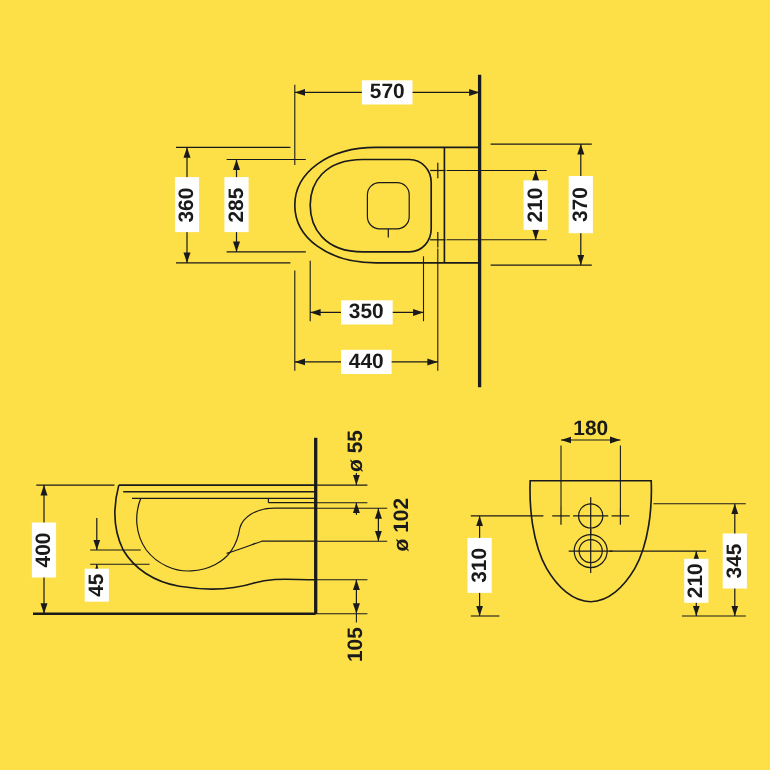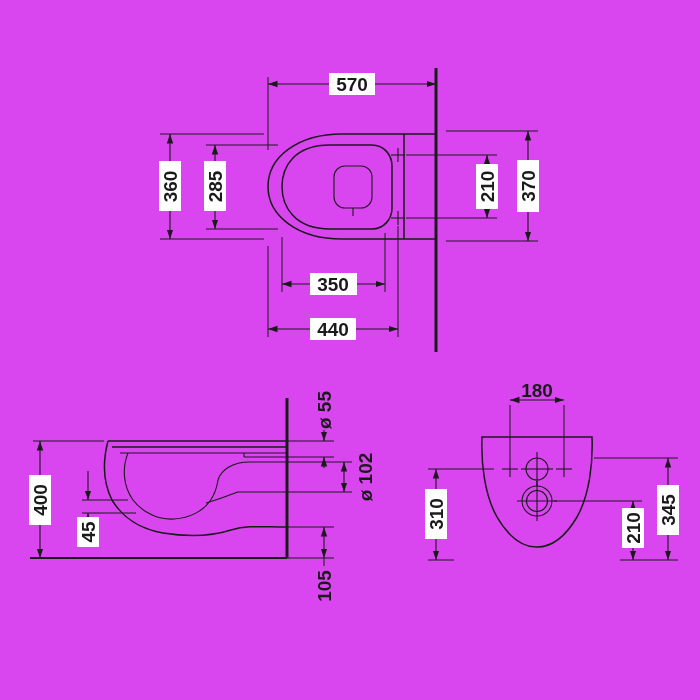--- a/index.html
+++ b/index.html
@@ -1,16 +1,16 @@
 <!DOCTYPE html>
 <html><head>
 <meta charset="utf-8">
 <style>
   html,body{margin:0;padding:0;background:#fff;}
-  .page{width:700px;height:700px;background:#d946ef;position:relative;font-family:"Liberation Sans",sans-serif;}
+  .page{width:700px;height:700px;background:#fde047;position:relative;font-family:"Liberation Sans",sans-serif;}
   svg{display:block;}
   .outline{fill:none;stroke:#1a1a1a;stroke-width:1.5;}
   .thin{fill:none;stroke:#1a1a1a;stroke-width:1.1;}
   .wall{stroke:#1a1a1a;stroke-width:3;}
   .floor{stroke:#1a1a1a;stroke-width:2.2;}
   .ext{stroke:#1a1a1a;stroke-width:1;}
   .dimline{stroke:#1a1a1a;stroke-width:1.1;fill:none;}
   .bg{fill:#ffffff;}
   .dim{font:bold 19px "Liberation Sans",sans-serif;fill:#1a1a1a;text-anchor:middle;dominant-baseline:central;}
 </style>

